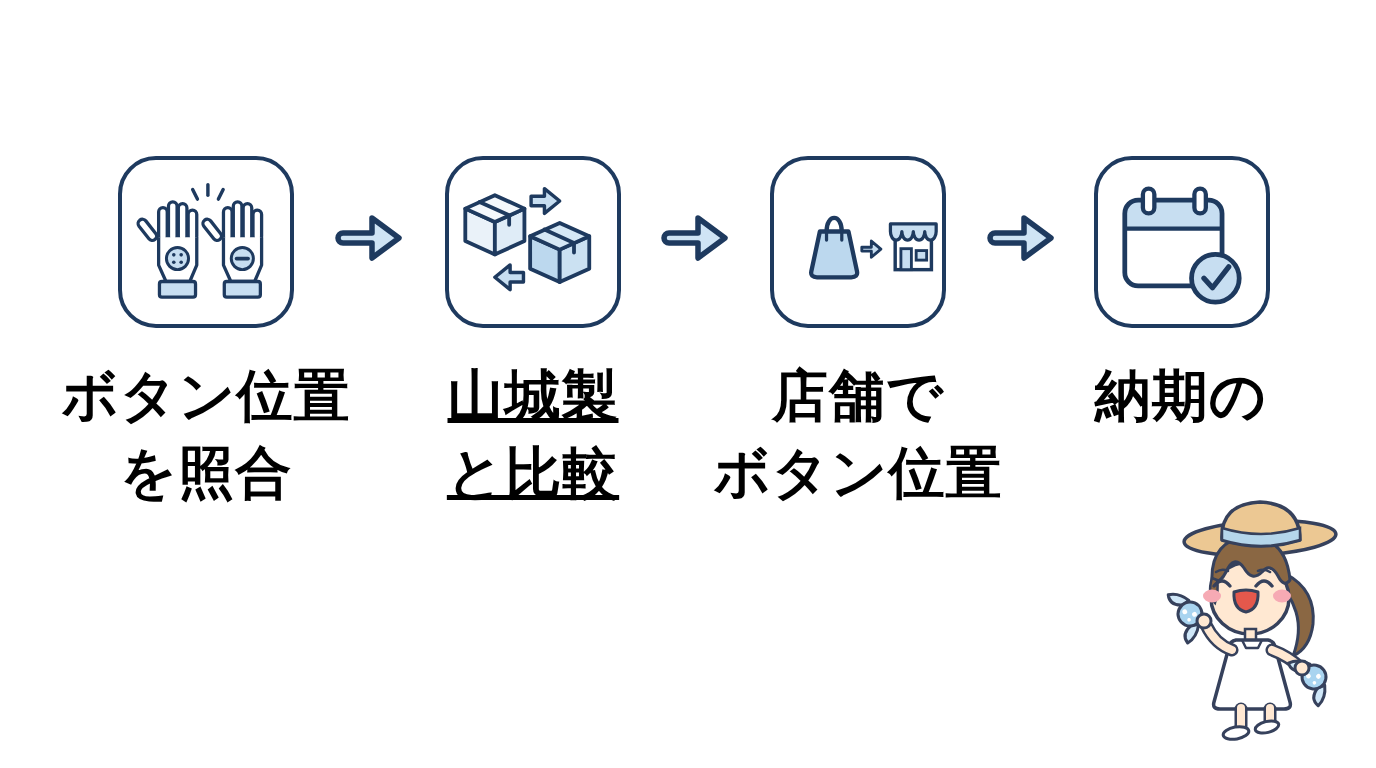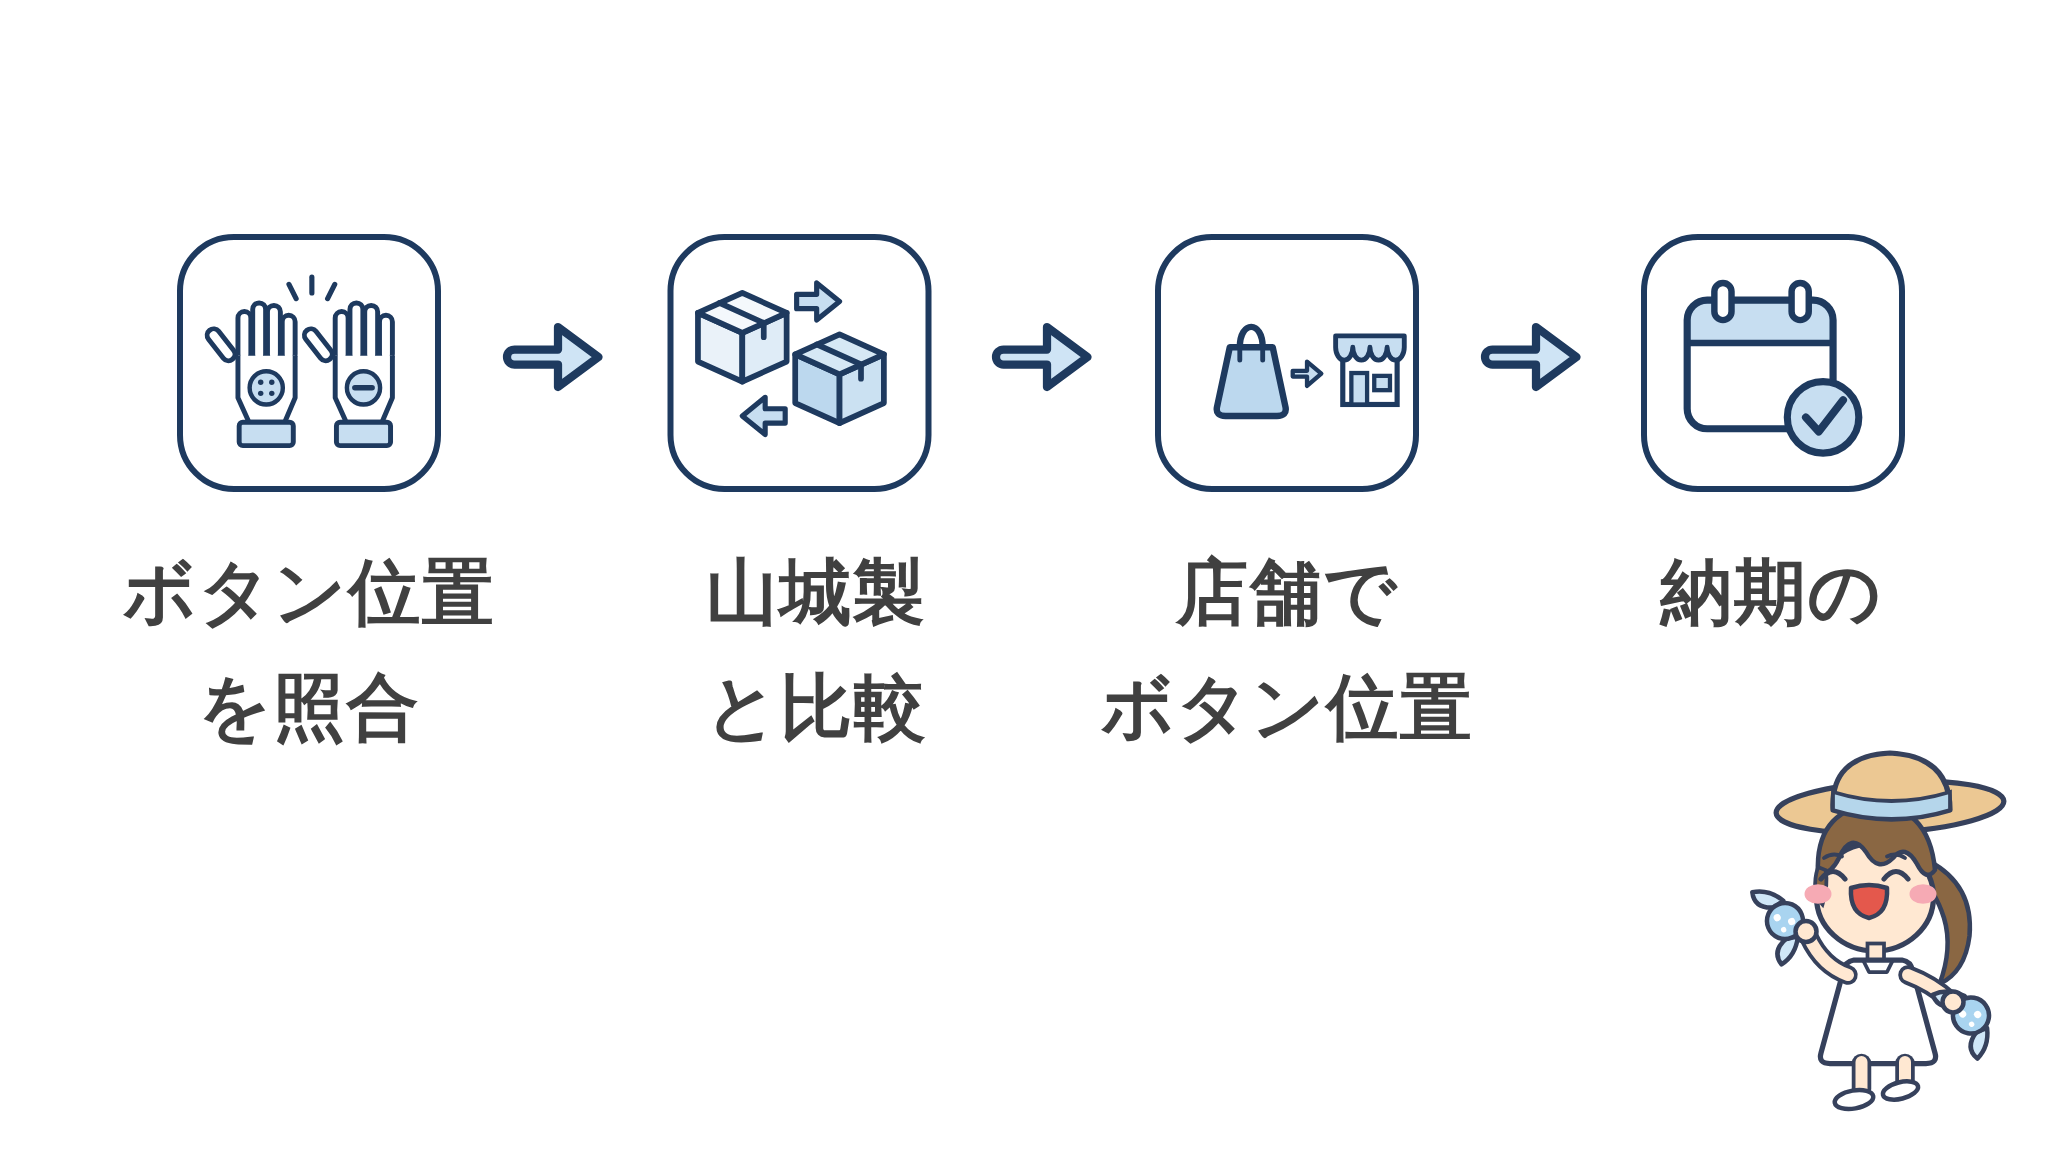--- a/index.html
+++ b/index.html
@@ -9,21 +9,21 @@
   }
   .step-card{
     position:absolute;top:156px;width:176px;height:172px;
     border:4.5px solid #1e3a5f;border-radius:38px;background:#ffffff;
     box-sizing:border-box;
   }
   .step-card svg{width:100%;height:100%;display:block;}
   .flow-arrow{position:absolute;top:207px;width:72px;height:62px;}
   .step-label{
     position:absolute;top:357px;width:340px;text-align:center;
-    font-weight:800;font-size:48px;line-height:77px;color:#404040;
+    font-weight:800;font-size:56px;line-height:77px;color:#000000;
     letter-spacing:1px;white-space:nowrap;
   }
   .mascot{position:absolute;left:1118px;top:486px;width:232px;height:286px;}
 </style>
 </head>
 <body>
 
 <div class="canvas">
 
   <div class="step-card" style="left:118px;">
@@ -128,21 +128,21 @@
       <rect x="101" y="30" width="12" height="26" rx="6" fill="#ffffff" stroke="#1e3a5f" stroke-width="4.5"></rect>
       <circle cx="123" cy="124" r="25" fill="#c7def1" stroke="#1e3a5f" stroke-width="5"></circle>
       <path d="M111,124 L120,134 L137,112" fill="none" stroke="#1e3a5f" stroke-width="5.5" stroke-linecap="round" stroke-linejoin="round"></path>
     </svg>
   </div>
 
   <div class="step-label" style="left:36px;">
     <div>ボタン位置</div>
     <div>を照合</div>
   </div>
-  <div class="step-label" style="left:374px;">
+  <div class="step-label" style="left:363px;text-decoration:underline;">
     <div>山城製</div>
     <div>と比較</div>
   </div>
   <div class="step-label" style="left:688px;text-align:center;">
     <div>店舗で</div>
     <div>ボタン位置</div>
   </div>
   <div class="step-label" style="left:1011px;">
     <div>納期の</div>
   </div>

